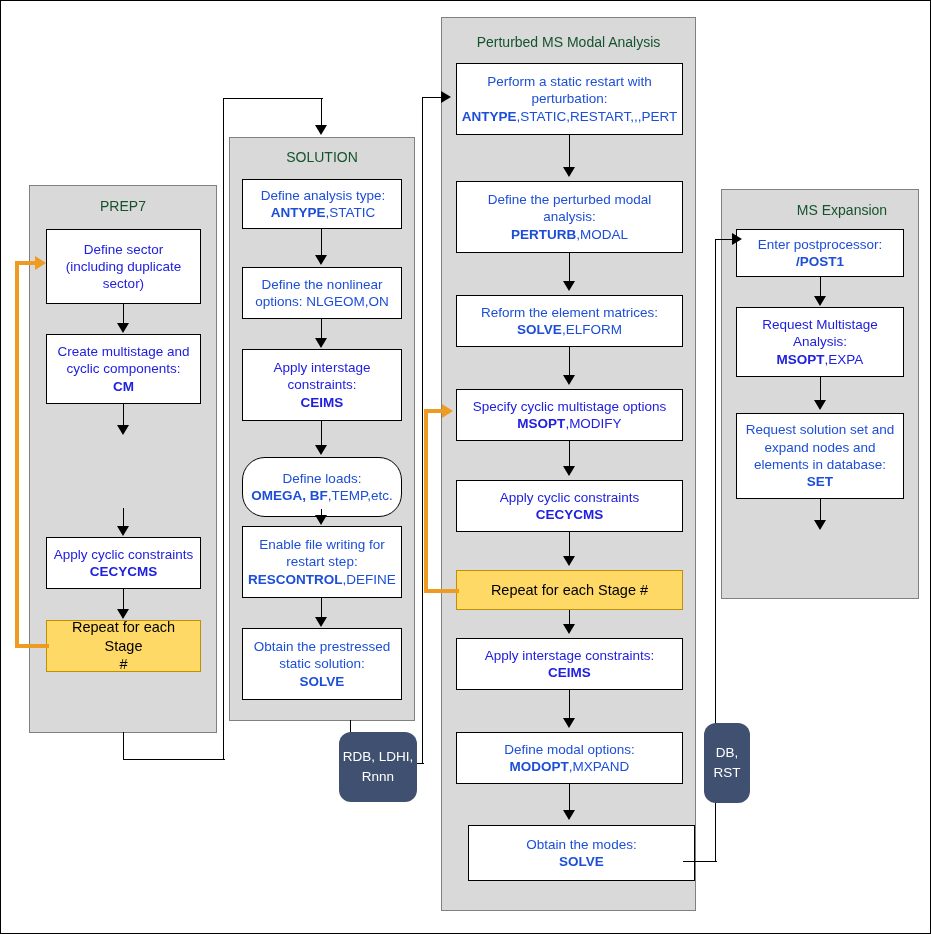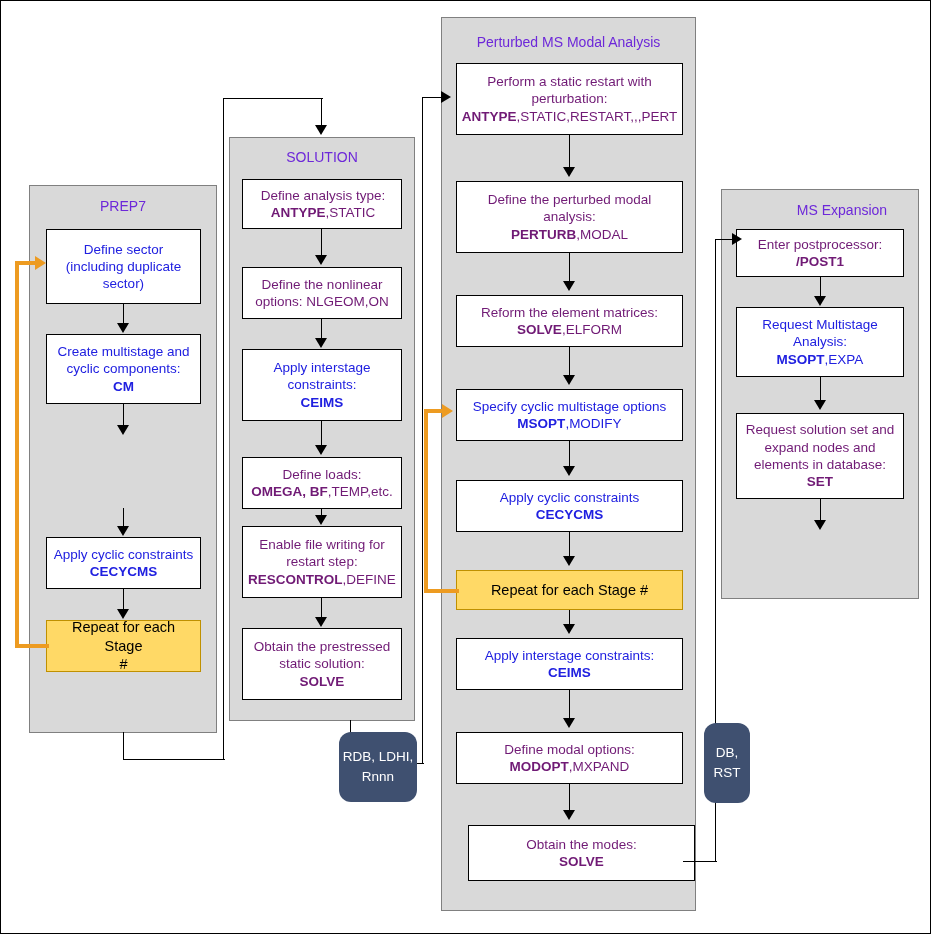--- a/index.html
+++ b/index.html
@@ -16,35 +16,35 @@
     position:absolute;
     background:#d9d9d9;
     border:1px solid #808080;
     box-sizing:border-box;
   }
   .container-title{
     position:absolute;
     left:0;right:0;
     text-align:center;
     font-size:14px;
-    color:#6d28d9;
+    color:#14532d;
     line-height:1.2;
   }
   .node{
     position:absolute;
     background:#ffffff;
     border:1px solid #000000;
     box-sizing:border-box;
     display:flex;
     align-items:center;
     justify-content:center;
     text-align:center;
     font-size:13.5px;
     line-height:1.28;
-    color:#701a75;
+    color:#1d4ed8;
     padding:2px 4px;
   }
   .node .txt{display:block;width:100%;}
   .node.blue{color:#2020e0;}
   .node.yellow{
     background:#ffd966;
     border:1px solid #bf9000;
     color:#000000;
     font-size:14.5px;
   }
@@ -167,21 +167,21 @@
         <div>options: NLGEOM,ON</div>
       </span>
   </div>
   <div class="node blue" style="left:241px;top:348px;width:160px;height:72px;">
     <span class="txt">
         <div>Apply interstage</div>
         <div>constraints:</div>
         <div><b>CEIMS</b></div>
       </span>
   </div>
-  <div class="node" style="left:241px;top:456px;width:160px;height:52px;">
+  <div class="node" style="left:241px;top:456px;width:160px;height:60px;border-radius:23px;">
     <span class="txt">
         <div>Define loads:</div>
         <div><b>OMEGA, BF</b>,TEMP,etc.</div>
       </span>
   </div>
   <div class="node" style="left:241px;top:525px;width:160px;height:72px;">
     <span class="txt">
         <div>Enable file writing for</div>
         <div>restart step:</div>
         <div><b>RESCONTROL</b>,DEFINE</div>

